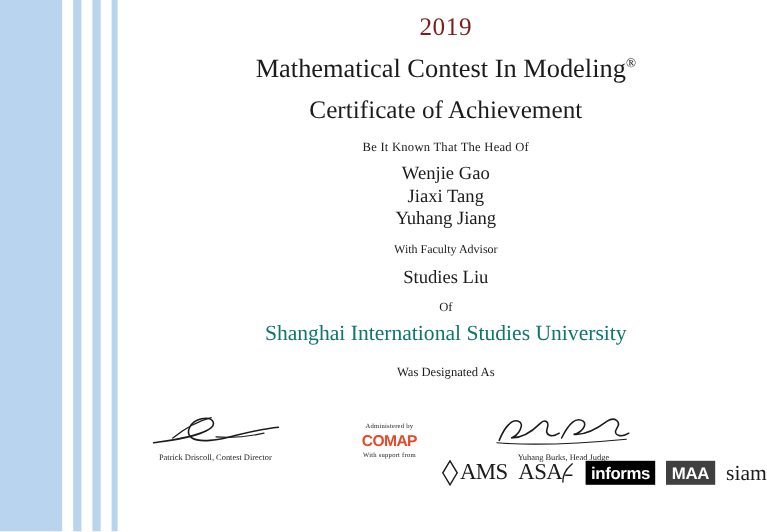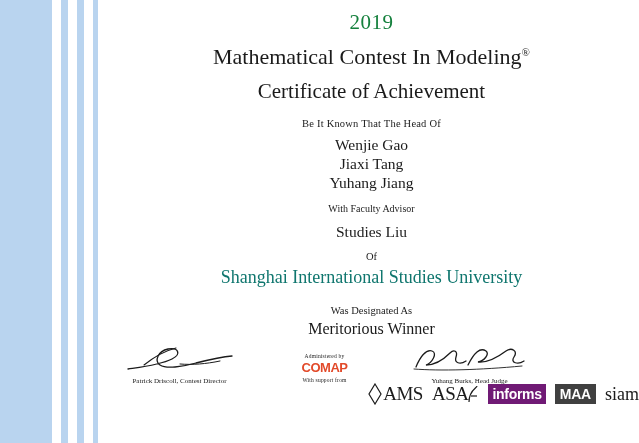--- a/index.html
+++ b/index.html
@@ -57,21 +57,21 @@
     left: 104px;
     right: 0;
     top: 0;
     bottom: 0;
     text-align: center;
   }
 
   .year {
     margin-top: 10px;
     font-size: 21px;
-    color: #15803d;
+    color: #7f1d1d;
     letter-spacing: 0.5px;
   }
   .contest-title {
     margin-top: 9px;
     font-size: 22px;
     color: #1b1b1b;
   }
   .contest-title .reg {
     font-size: 11px;
     vertical-align: super;
@@ -199,21 +199,21 @@
     font-family: "Liberation Serif", serif;
     font-size: 19px;
     letter-spacing: -0.5px;
   }
   .sp-asa {
     font-family: "Liberation Serif", serif;
     font-size: 19px;
     letter-spacing: -0.5px;
   }
   .sp-informs {
-    background: #701a75;
+    background: #000000;
     color: #ffffff;
     font-weight: bold;
     font-size: 14px;
     padding: 2px 4px 2px 4px;
     letter-spacing: -0.3px;
   }
   .sp-maa {
     background: #404040;
     color: #ffffff;
     font-weight: bold;
@@ -267,21 +267,20 @@
       <div class="team-name">Yuhang Jiang</div>
     </div>
 
     <div class="advisor-label">With Faculty  Advisor</div>
     <div class="advisor-name">Studies Liu</div>
 
     <div class="of-label">Of</div>
     <div class="school">Shanghai International Studies University</div>
 
     <div class="designated-label">Was Designated  As</div>
-    <div class="award">Meritorious Winner</div>
   </div>
 
   <div class="signature-row">
 
     <div class="sig-block">
       <div class="sig-mark">
         <svg width="120" height="32" viewBox="0 0 120 32">
           <path d="M8 26 C 22 24, 40 22, 52 16 C 62 11, 58 4, 48 6 C 38 8, 34 18, 40 22 C 46 26, 62 24, 76 20 C 88 17, 100 14, 112 13" fill="none" stroke="#1b1b1b" stroke-width="1.3" stroke-linecap="round"></path>
           <path d="M24 22 C 34 14, 44 8, 56 5" fill="none" stroke="#1b1b1b" stroke-width="1.1" stroke-linecap="round"></path>
           <path d="M60 21 C 72 22, 86 21, 100 18" fill="none" stroke="#1b1b1b" stroke-width="1" stroke-linecap="round"></path>

